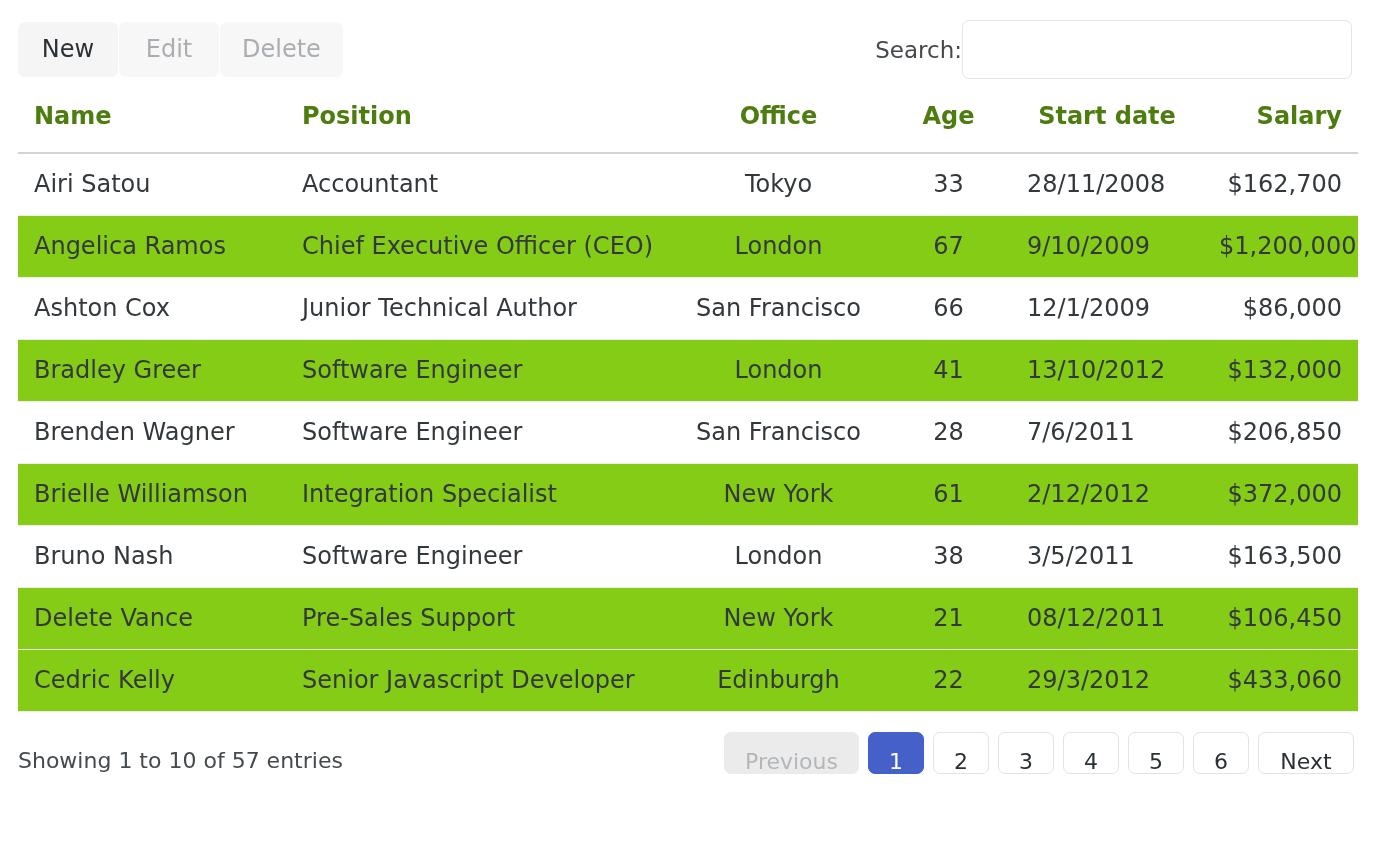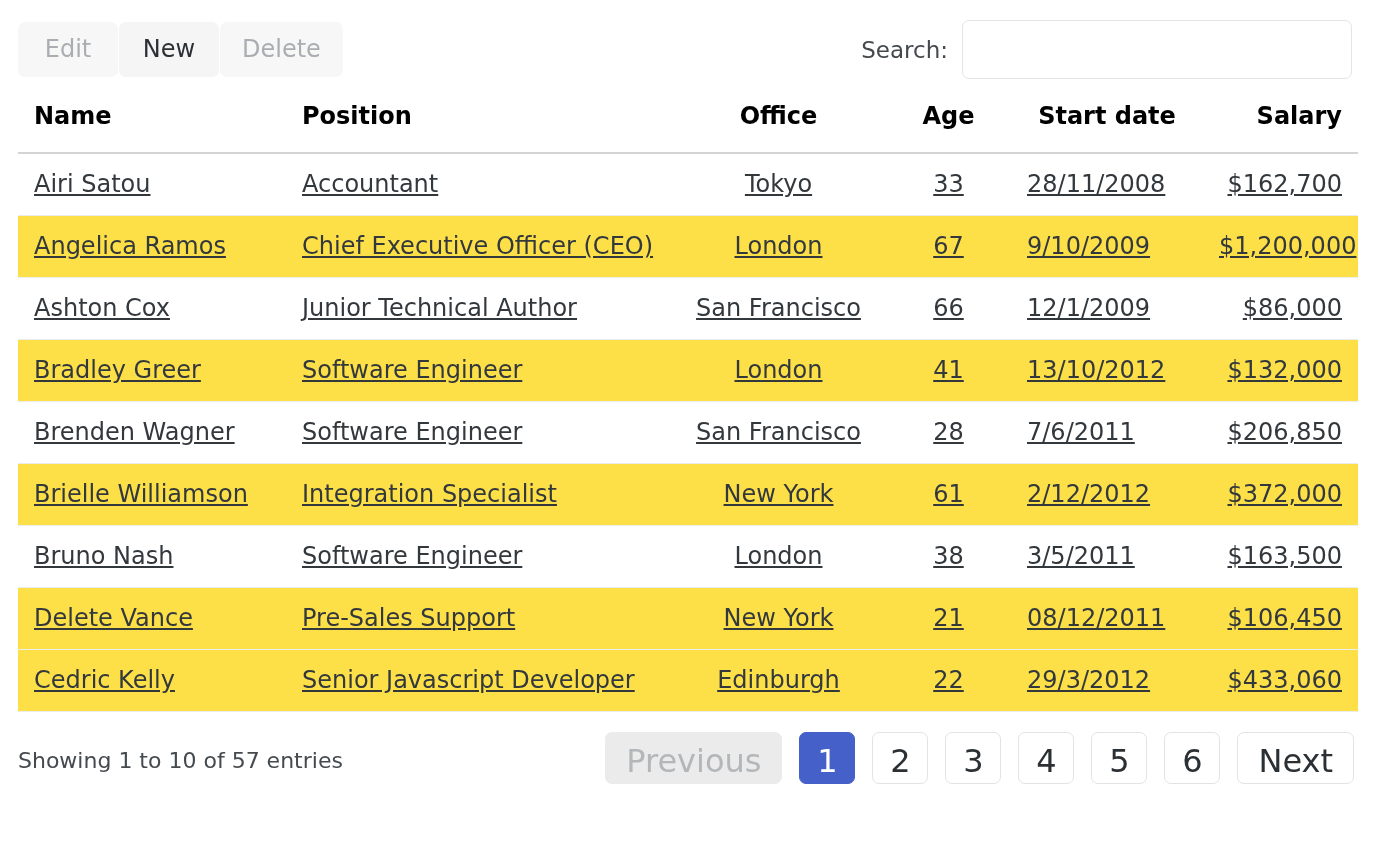--- a/index.html
+++ b/index.html
@@ -57,21 +57,20 @@
     background: #f7f7f7;
     cursor: default;
   }
 
   .search-wrap {
     position: absolute;
     right: 24px;
     top: 20px;
     display: flex;
     align-items: center;
-    gap: 14px;
   }
   .search-label {
     font-size: 23px;
     color: #45494d;
     white-space: nowrap;
   }
   .search-input {
     width: 390px;
     height: 59px;
     border: 1px solid #e4e4e6;
@@ -89,37 +88,36 @@
     padding: 0 18px;
   }
   table.dt {
     width: 1340px;
     border-collapse: collapse;
     table-layout: fixed;
   }
   table.dt thead th {
     font-size: 24px;
     font-weight: bold;
-    color: #000000;
+    color: #4d7c0f;
     padding: 6px 16px 22px 16px;
     border-bottom: 2px solid #d3d4d6;
     white-space: nowrap;
   }
   table.dt tbody td {
     font-size: 24px;
     font-weight: normal;
     color: #33383d;
     padding: 16px 16px 17px 16px;
     border-bottom: 1px solid #ededee;
     white-space: nowrap;
     overflow: hidden;
-    text-decoration: underline;
   }
   table.dt tbody tr.odd td { background: #ffffff; }
-  table.dt tbody tr.even td { background: #fde047; }
+  table.dt tbody tr.even td { background: #84cc16; }
 
   .c-name     { width: 268px; text-align: left;  }
   .c-position { width: 385px; text-align: left;  }
   .c-office   { width: 215px; text-align: center;  }
   .c-age      { width: 125px; text-align: center; }
   .c-start    { width: 192px; }
   .c-salary   { width: 155px; text-align: right; }
 
   
   .footer {
@@ -137,35 +135,34 @@
   }
   .pagination {
     position: absolute;
     right: 22px;
     top: 20px;
     display: flex;
     gap: 9px;
     align-items: center;
   }
   .pg {
-    height: 52px;
+    height: 42px;
     min-width: 56px;
     padding: 0 14px;
     border: 1px solid #e2e3e5;
     border-radius: 7px;
     background: #ffffff;
     font-family: "DejaVu Sans", "Liberation Sans", sans-serif;
-    font-size: 32px;
+    font-size: 22px;
     line-height: 57px;
     color: #2b3034;
     text-align: center;
     cursor: pointer;
     white-space: nowrap;
     display: inline-block;
-    margin-left: 8px;
   }
   .pg.wide { min-width: 96px; padding: 0 20px; }
   .pg.active {
     background: #4560c8;
     border-color: #4560c8;
     color: #ffffff;
   }
   .pg.disabled {
     background: #ebebeb;
     border-color: #ebebeb;
@@ -174,22 +171,22 @@
   }
 </style>
 </head>
 <body>
 
 <div class="page">
 
   <div class="topbar">
 
     <div class="btn-group">
+      <button class="tb-btn">New</button>
       <button class="tb-btn disabled" disabled="">Edit</button>
-      <button class="tb-btn">New</button>
       <button class="tb-btn disabled" disabled="">Delete</button>
     </div>
 
     <div class="search-wrap">
       <span class="search-label">Search:</span>
       <input class="search-input" type="text" placeholder="" style="">
     </div>
 
   </div>
 

